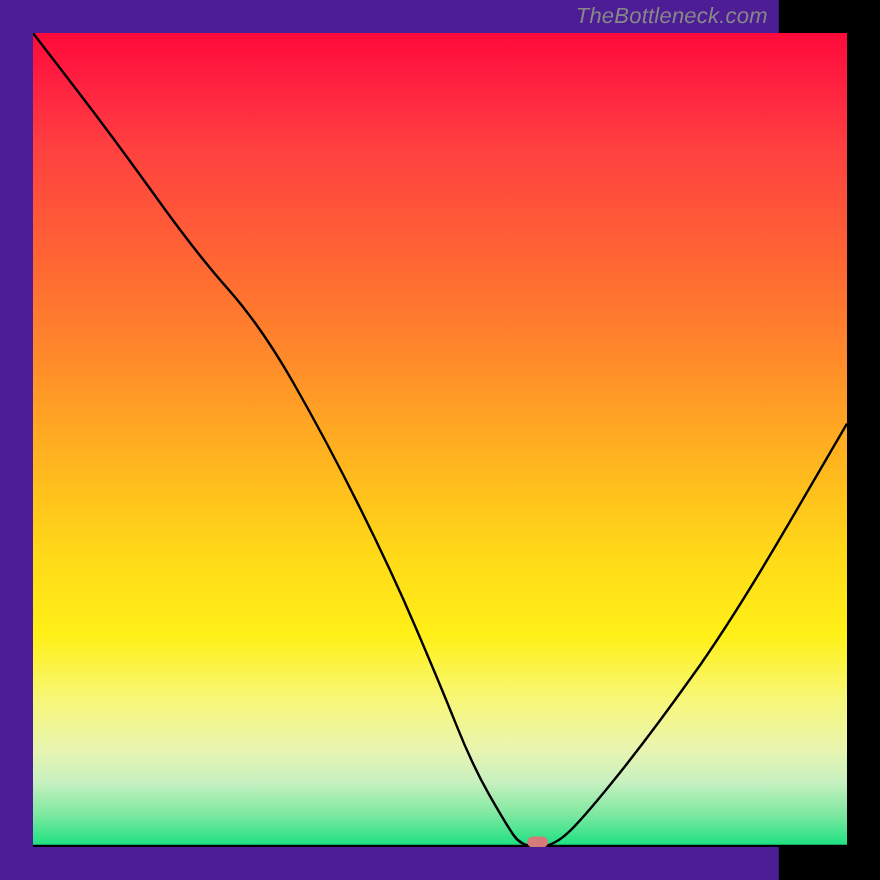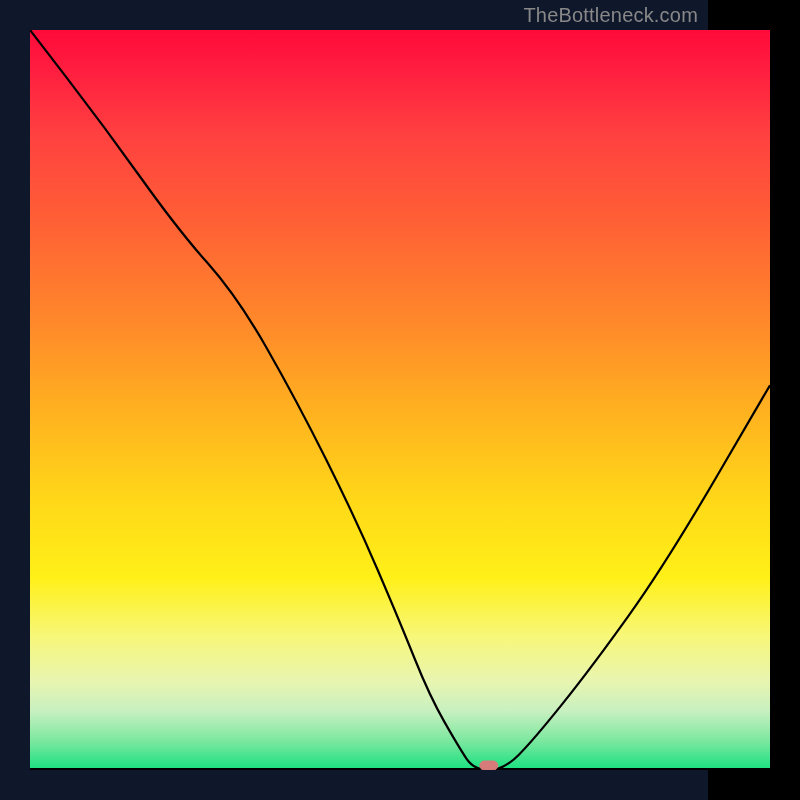--- a/index.html
+++ b/index.html
@@ -8,21 +8,22 @@
     width: 800px;
     height: 800px;
     background: #000;
     overflow: hidden;
     font-family: Arial, Helvetica, sans-serif;
   }
   .frame {
     position: relative;
     width: 708px;
     height: 800px;
-    background: #0f172a;
+    background: #4c1d95;
+    font-style: italic;
   }
   .plot-area {
     position: absolute;
     left: 30px;
     top: 30px;
     width: 740px;
     height: 740px;
     
     background: linear-gradient(
       to bottom,

